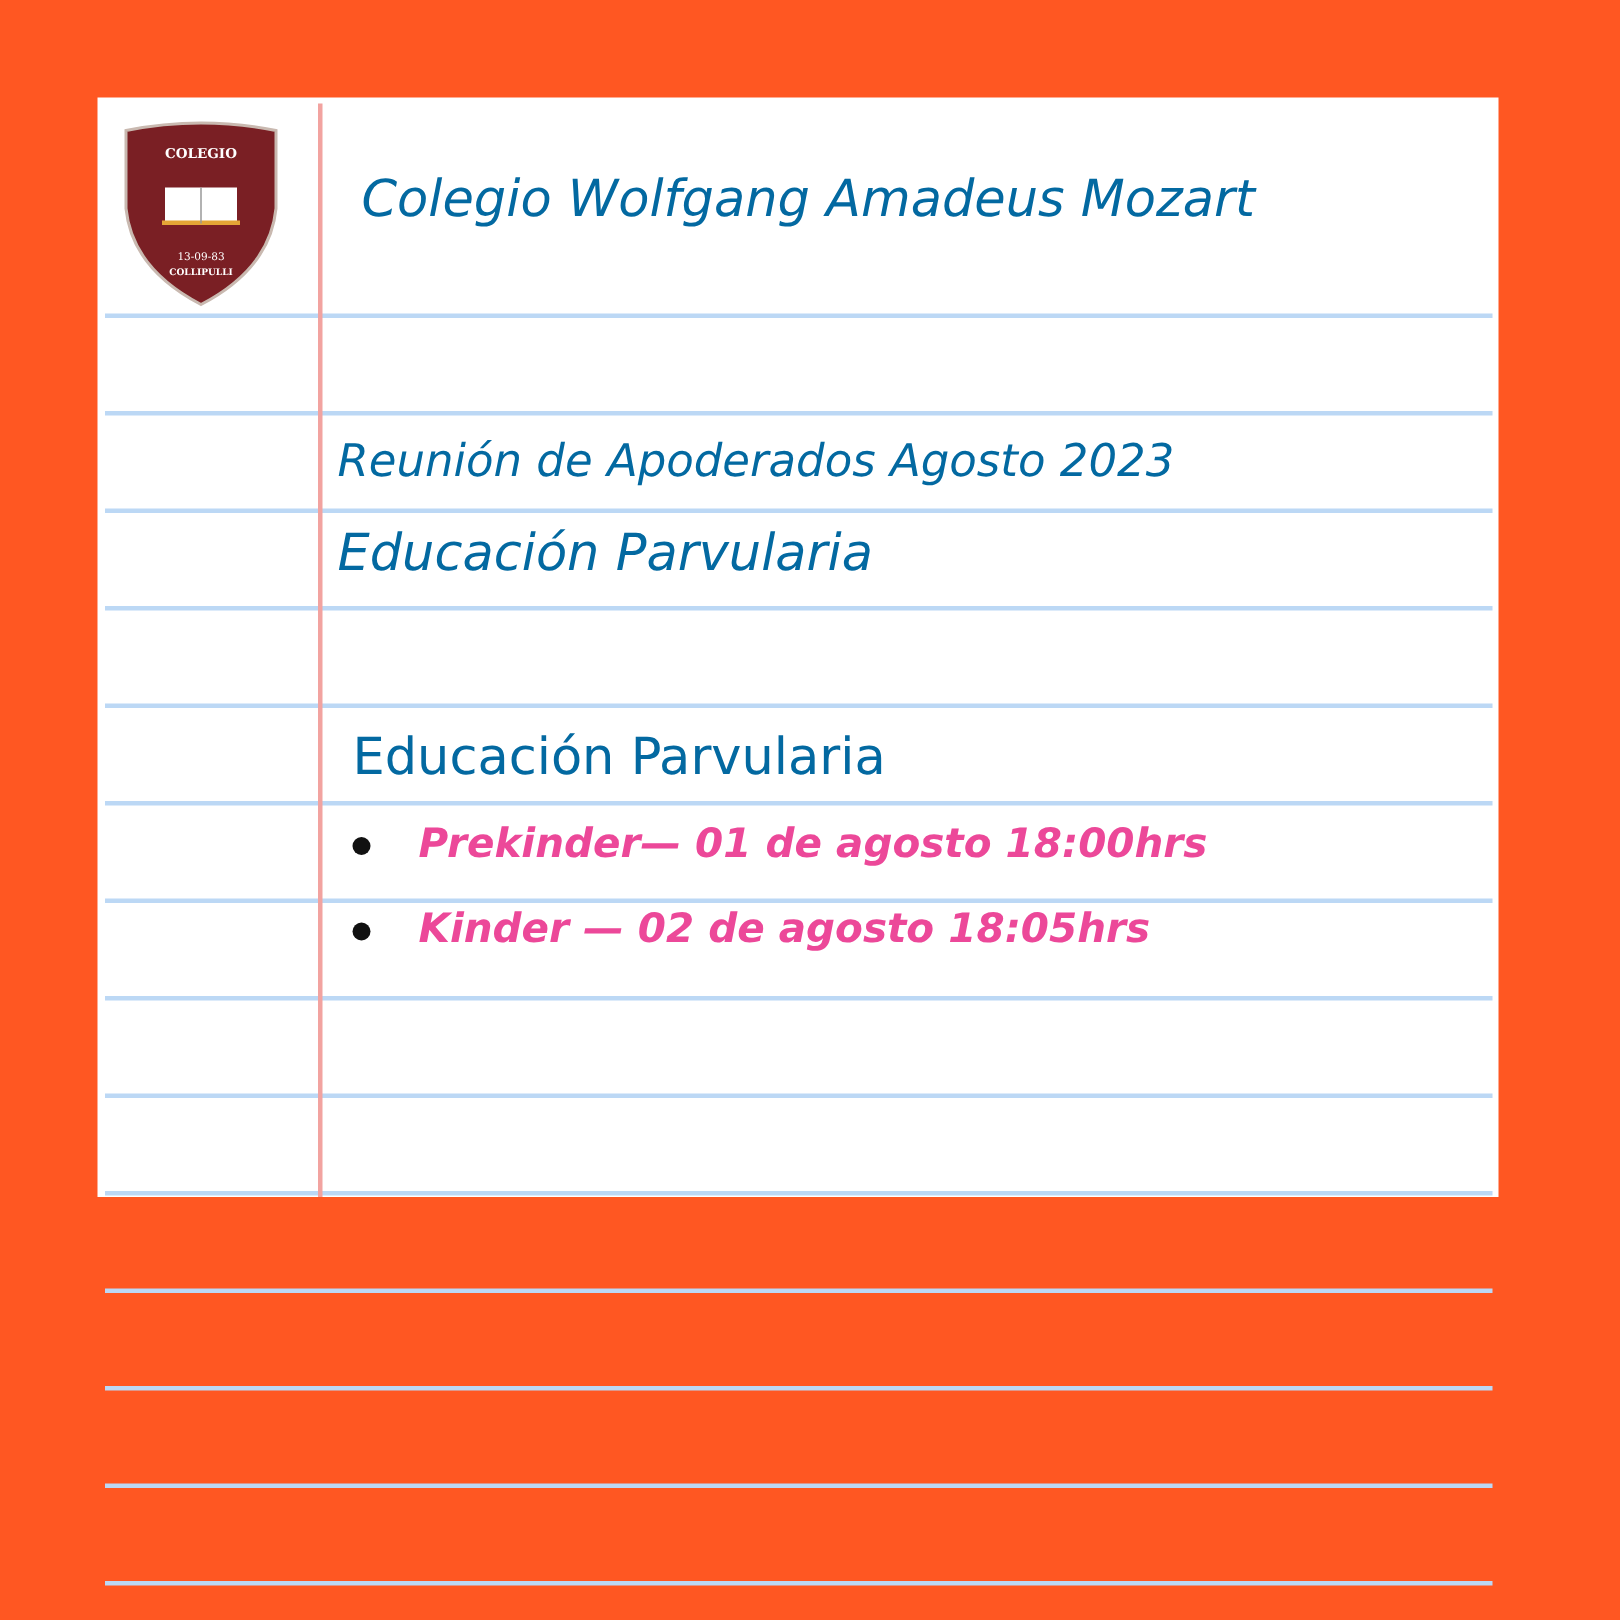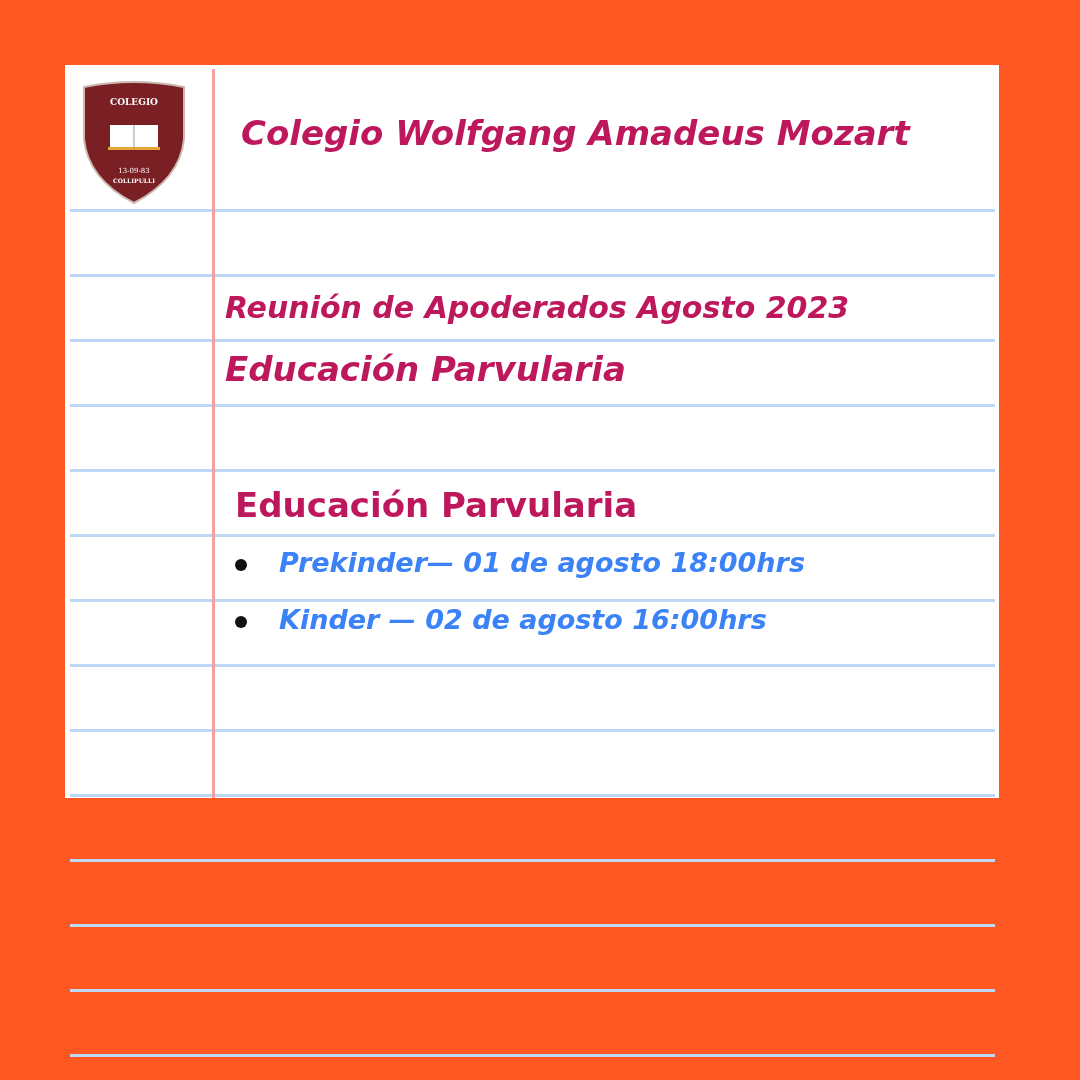--- a/index.html
+++ b/index.html
@@ -1,26 +1,26 @@
 <!DOCTYPE html>
 <html><head>
 <meta charset="utf-8">
 <style>
   html,body{margin:0;padding:0;}
   body{width:1080px;height:1080px;background:#ff5722;position:relative;overflow:hidden;font-family:"DejaVu Sans",sans-serif;}
   .paper{position:absolute;left:65px;top:65px;width:934px;height:733px;background:#ffffff;}
   .rule{position:absolute;left:5px;right:4px;height:3px;background:#bcd8f5;}
   .margin{position:absolute;left:147px;top:4px;bottom:0;width:3px;background:#f2a3a0;}
   .crest{position:absolute;left:15px;top:14px;width:108px;height:126px;}
-  .txt{position:absolute;color:#be185d;font-style:italic;font-weight:bold;white-space:nowrap;font-family:"DejaVu Sans",sans-serif;}
+  .txt{position:absolute;color:#0369a1;font-style:italic;font-weight:normal;white-space:nowrap;font-family:"DejaVu Sans",sans-serif;}
   .school{left:176px;top:48px;font-size:34px;}
   .title1{left:160px;top:225px;font-size:30px;}
   .title2{left:160px;top:284px;font-size:34px;}
   .section{left:170px;top:420px;font-size:34px;font-style:normal;}
-  .item{position:absolute;left:170px;font-size:27px;font-style:italic;font-weight:bold;color:#3b82f6;white-space:nowrap;}
+  .item{position:absolute;left:170px;font-size:27px;font-style:italic;font-weight:bold;color:#ec4899;white-space:nowrap;}
   .bullet{display:inline-block;width:12px;height:12px;border-radius:50%;background:#111;margin-right:32px;vertical-align:middle;}
 </style>
 </head>
 <body>
 
 <div class="paper">
   <div class="rule" style="top:144px"></div>
   <div class="rule" style="top:209px"></div>
   <div class="rule" style="top:274px"></div>
   <div class="rule" style="top:339px"></div>
@@ -48,15 +48,15 @@
 
   <div class="txt school">Colegio Wolfgang Amadeus Mozart</div>
   <div class="txt title1">Reunión de Apoderados Agosto 2023</div>
   <div class="txt title2">Educación Parvularia</div>
   <div class="txt section">Educación Parvularia</div>
 
   <div class="item" style="top:482px">
     <span class="bullet"></span><span>Prekinder— 01 de agosto 18:00hrs</span>
   </div>
   <div class="item" style="top:539px">
-    <span class="bullet"></span><span>Kinder — 02 de agosto 16:00hrs</span>
+    <span class="bullet"></span><span>Kinder — 02 de agosto 18:05hrs</span>
   </div>
 </div>
 
 </body></html>

